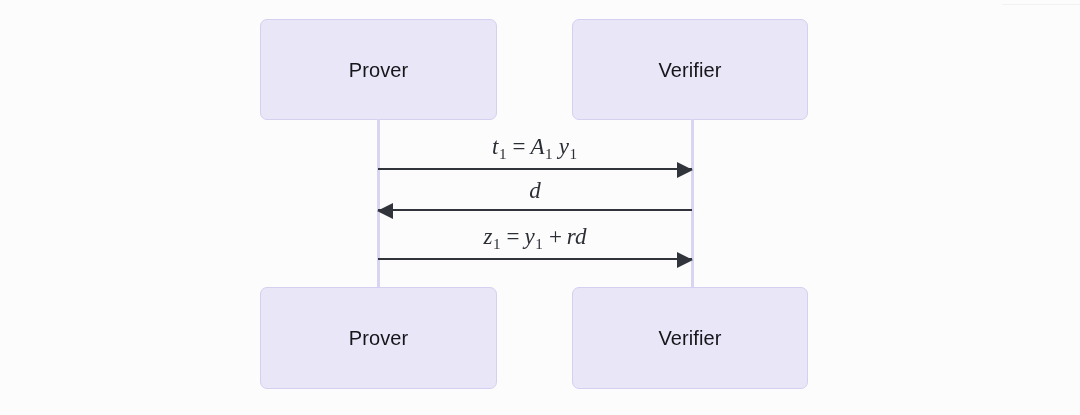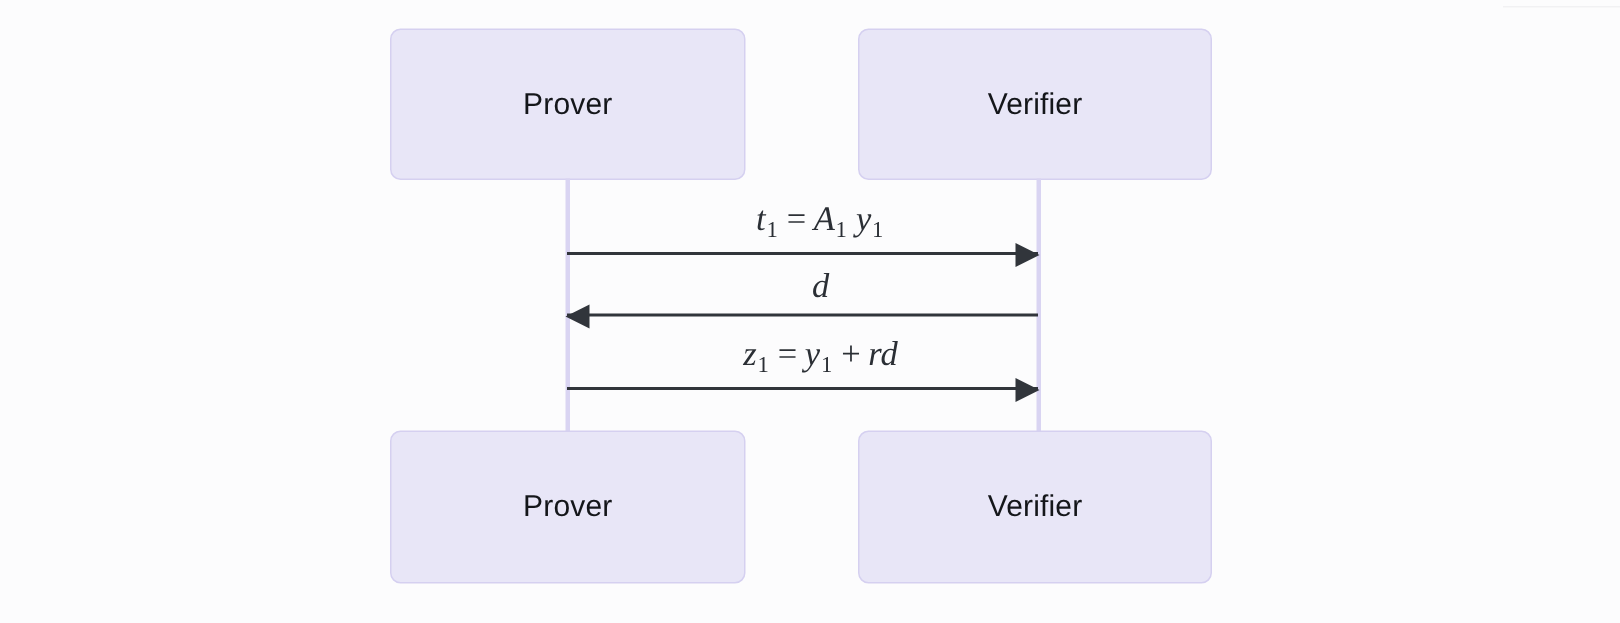--- a/index.html
+++ b/index.html
@@ -91,21 +91,20 @@
     left: 0;
     width: 100%;
     bottom: 7px;
     text-align: center;
     font-family: "Liberation Serif", serif;
     font-style: italic;
     font-size: 23px;
     color: #2b2f35;
     white-space: nowrap;
     line-height: 1;
-    padding-left: 12px;
   }
   .msg-label .sub {
     font-size: 0.66em;
     vertical-align: -0.33em;
     font-style: normal;
     padding-left: .5px;
     padding-right: 1px;
   }
   .msg-label .op {
     font-style: normal;

